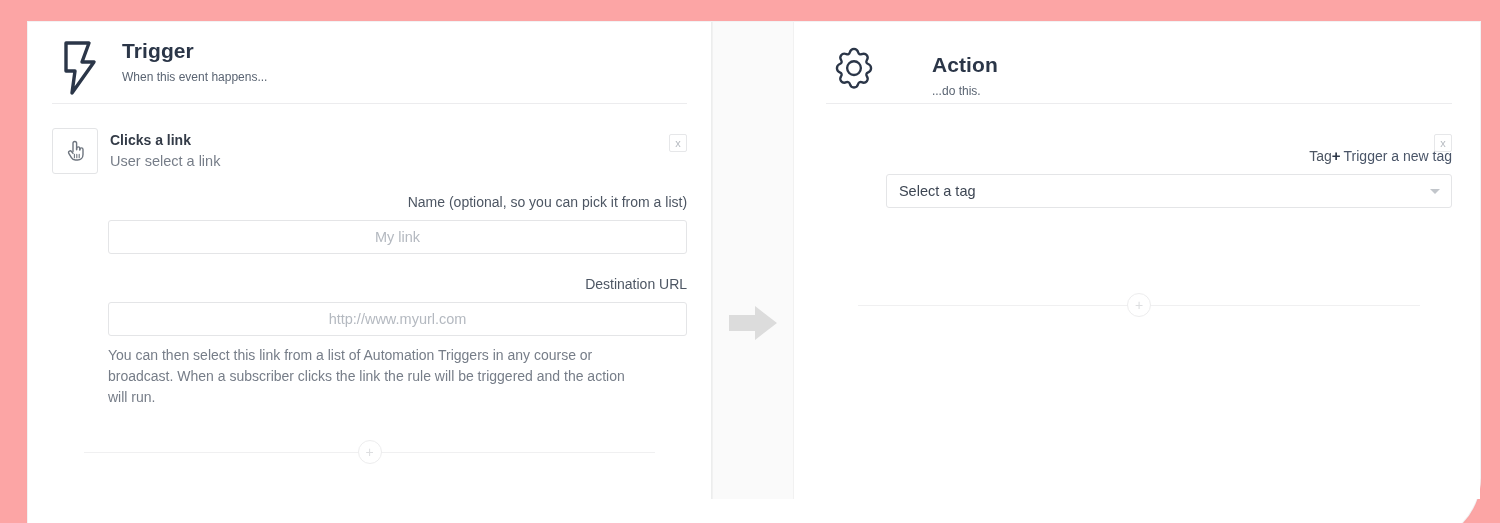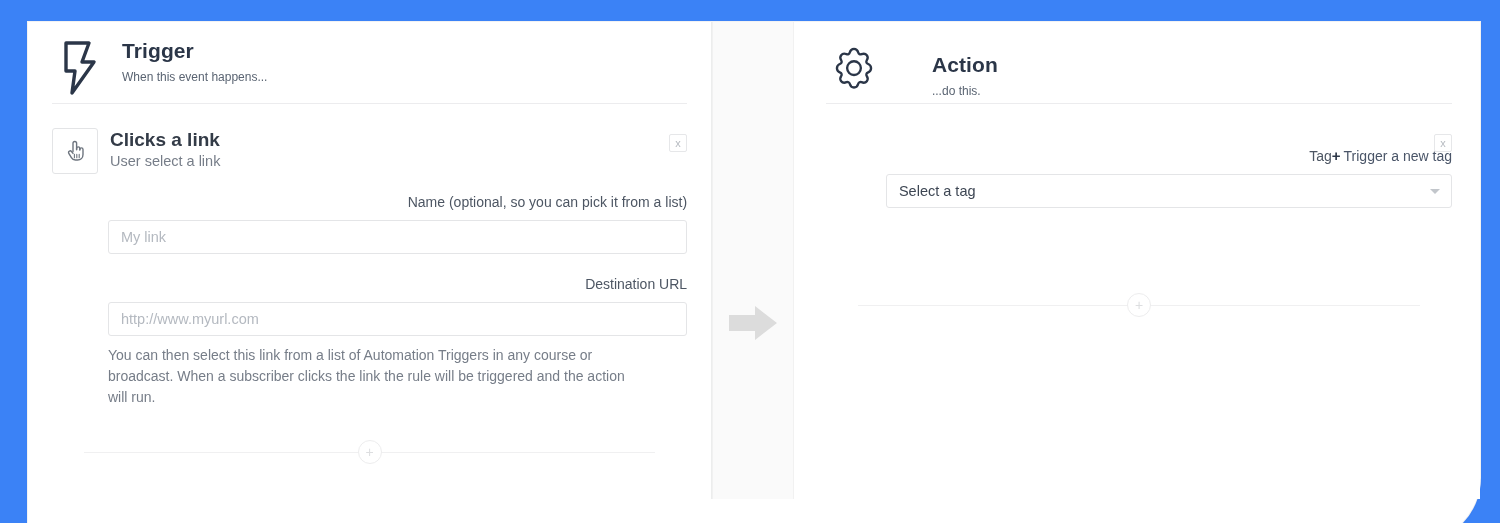--- a/index.html
+++ b/index.html
@@ -5,21 +5,21 @@
   html, body {
     margin: 0;
     padding: 0;
     background: #ffffff;
     font-family: "Liberation Sans", sans-serif;
   }
   #stage {
     position: relative;
     width: 1500px;
     height: 523px;
-    background: #3b82f6;
+    background: #fca5a5;
     overflow: hidden;
   }
 
   
   .page-shell {
     position: absolute;
     left: 28px;
     top: 22px;
     width: 1452px;
     height: 520px;
@@ -115,21 +115,21 @@
     flex: 0 0 44px;
     border: 1px solid #e3e4e6;
     border-radius: 3px;
     background: #ffffff;
     display: flex;
     align-items: center;
     justify-content: center;
   }
   .step-label { padding-left: 12px; padding-top: 2px; }
   .step-title {
-    font-size: 19px;
+    font-size: 14px;
     font-weight: bold;
     color: #333b47;
     line-height: 20px;
   }
   .step-sub {
     font-size: 14.5px;
     color: #767d88;
     line-height: 20px;
     margin-top: 1px;
   }
@@ -188,20 +188,21 @@
     box-sizing: border-box;
     height: 34px;
     border: 1px solid #e4e5e7;
     border-radius: 3px;
     background: #fff;
     padding: 0 12px;
     font-size: 14.5px;
     color: #3a434f;
     font-family: "Liberation Sans", sans-serif;
     outline: none;
+    text-align: center;
   }
   .text-input::placeholder { color: #b4b9c0; }
   .field-gap { height: 20px; }
 
   .select-wrap { position: relative; width: 100%; }
   .select-box {
     width: 100%;
     box-sizing: border-box;
     height: 34px;
     border: 1px solid #e4e5e7;

